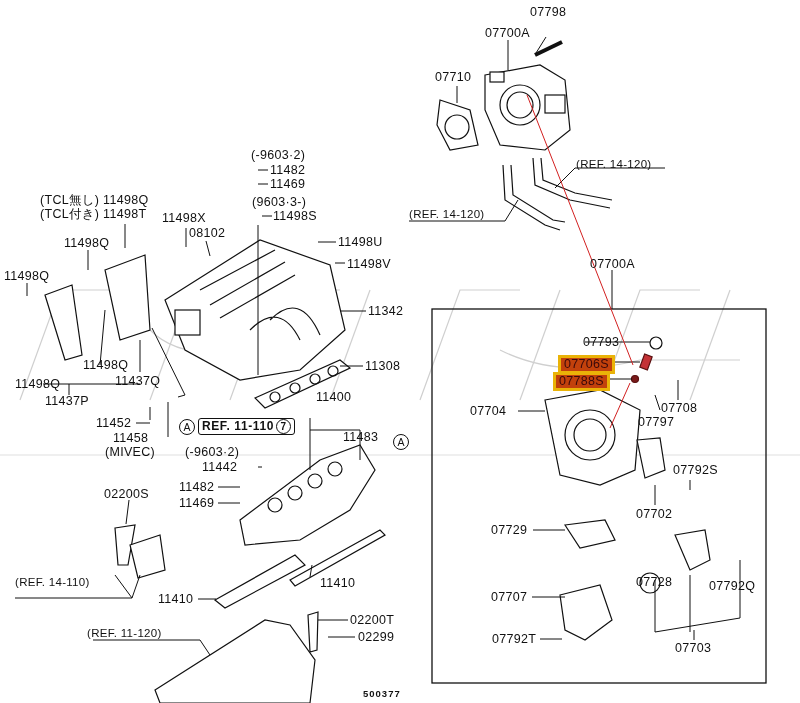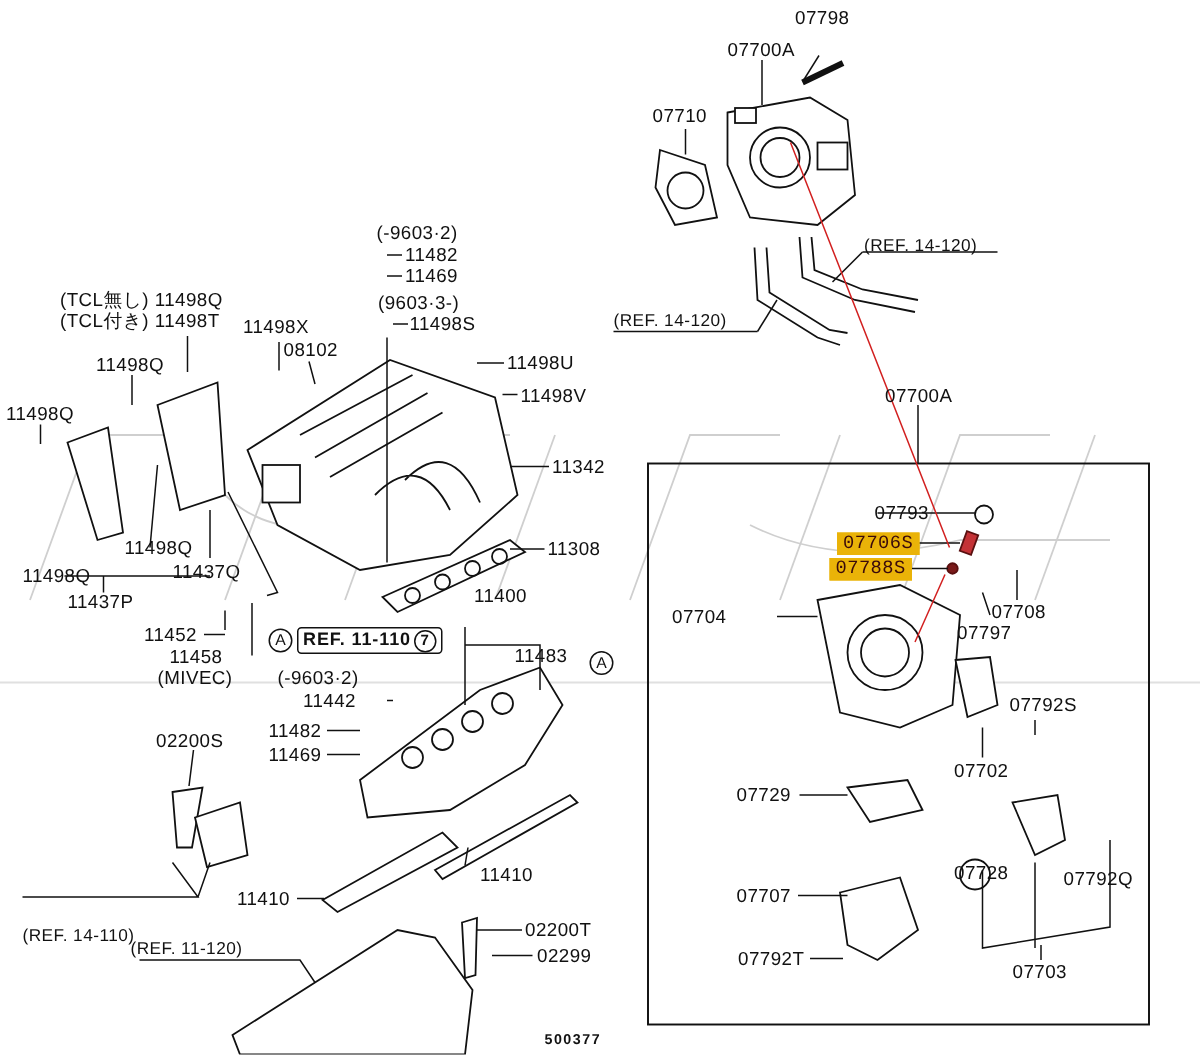--- a/index.html
+++ b/index.html
@@ -2,21 +2,21 @@
 <html><head>
 <meta charset="utf-8">
 <style>
   html, body { margin:0; padding:0; background:#ffffff; }
   body { width:800px; height:703px; position:relative; overflow:hidden;
          font-family:"Liberation Sans", sans-serif; color:#111; }
   #stage { position:absolute; left:0; top:0; width:800px; height:703px;padding-left:39px; }
   .lbl { position:absolute; font-size:12.5px; line-height:13px; white-space:nowrap;
          letter-spacing:0.3px; color:#111; font-family:"Liberation Sans", sans-serif; }
   .lbl.sm { font-size:11.5px; }
-  .lbl.hl { background:#eab308; border:1px solid #eab308; padding:0 3px; color:#3a0a0b;font-family:Liberation Mono, monospace; }
+  .lbl.hl { background:#c2410c; border:3px solid #eab308; padding:0 3px; color:#3a0a0b; }
   .ref-box { position:absolute; border:1px solid #111; border-radius:3px; padding:0 3px;
              font-size:12px; line-height:15px; white-space:nowrap; letter-spacing:0.6px;font-weight:bold; }
   .circ { display:inline-block; width:13px; height:13px; border:1px solid #111; border-radius:50%;
           text-align:center; line-height:13px; font-size:10px; margin-left:2px; }
   .circA { position:absolute; width:14px; height:14px; border:1px solid #111; border-radius:50%;
            text-align:center; line-height:14px; font-size:10.5px; }
   .code { position:absolute; font-size:9.5px; letter-spacing:1px; font-weight:bold; }
   svg { position:absolute; left:0; top:0; }
 </style>
 </head>
@@ -218,32 +218,32 @@
 <div class="ref-box" style="left:198px;top:418px">
   <span>REF. 11-110</span><span class="circ">7</span>
 </div>
 <div class="lbl" style="left:343px;top:431px">11483</div>
 <div class="circA" style="left:393px;top:434px">A</div>
 <div class="lbl" style="left:185px;top:446px">(-9603·2)</div>
 <div class="lbl" style="left:202px;top:461px">11442</div>
 <div class="lbl" style="left:179px;top:481px">11482</div>
 <div class="lbl" style="left:179px;top:497px">11469</div>
 <div class="lbl" style="left:104px;top:488px">02200S</div>
-<div class="lbl sm" style="left:15px;top:618px">(REF. 14-110)</div>
+<div class="lbl sm" style="left:15px;top:576px">(REF. 14-110)</div>
 <div class="lbl" style="left:320px;top:577px">11410</div>
 <div class="lbl" style="left:158px;top:593px">11410</div>
 <div class="lbl sm" style="left:87px;top:627px">(REF. 11-120)</div>
 <div class="lbl" style="left:350px;top:614px">02200T</div>
 <div class="lbl" style="left:358px;top:631px">02299</div>
 <div class="code" style="left:363px;top:688px">500377</div>
 
 <div class="lbl" style="left:583px;top:336px">07793</div>
 <div class="lbl hl" style="left:558px;top:355px">07706S</div>
 <div class="lbl hl" style="left:553px;top:372px">07788S</div>
-<div class="lbl" style="left:448px;top:405px">07704</div>
+<div class="lbl" style="left:470px;top:405px">07704</div>
 <div class="lbl" style="left:661px;top:402px">07708</div>
 <div class="lbl" style="left:638px;top:416px">07797</div>
 <div class="lbl" style="left:673px;top:464px">07792S</div>
 <div class="lbl" style="left:636px;top:508px">07702</div>
 <div class="lbl" style="left:491px;top:524px">07729</div>
 <div class="lbl" style="left:491px;top:591px">07707</div>
 <div class="lbl" style="left:636px;top:576px">07728</div>
 <div class="lbl" style="left:709px;top:580px">07792Q</div>
 <div class="lbl" style="left:492px;top:633px">07792T</div>
 <div class="lbl" style="left:675px;top:642px">07703</div>

